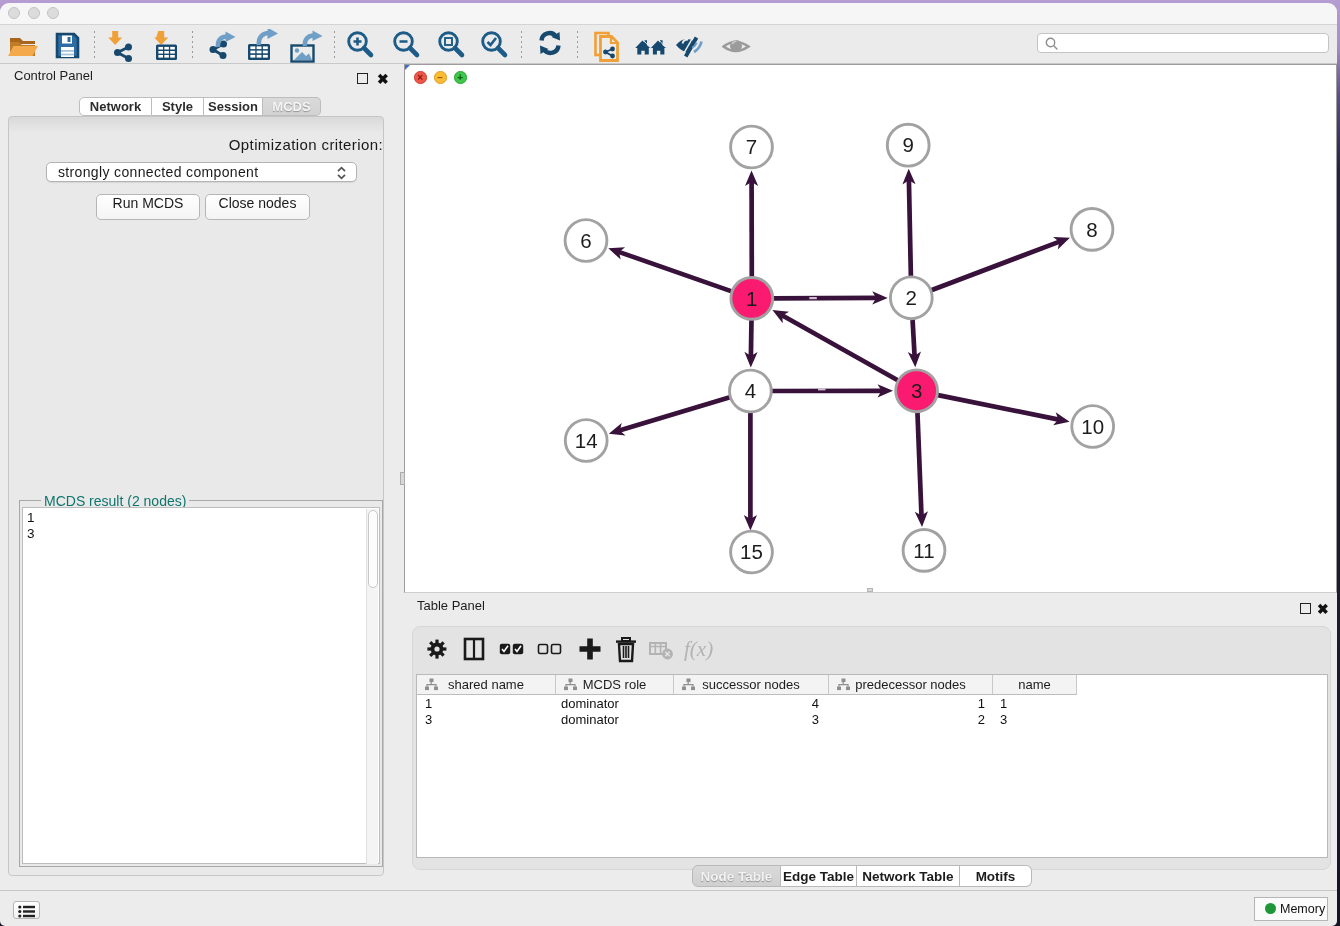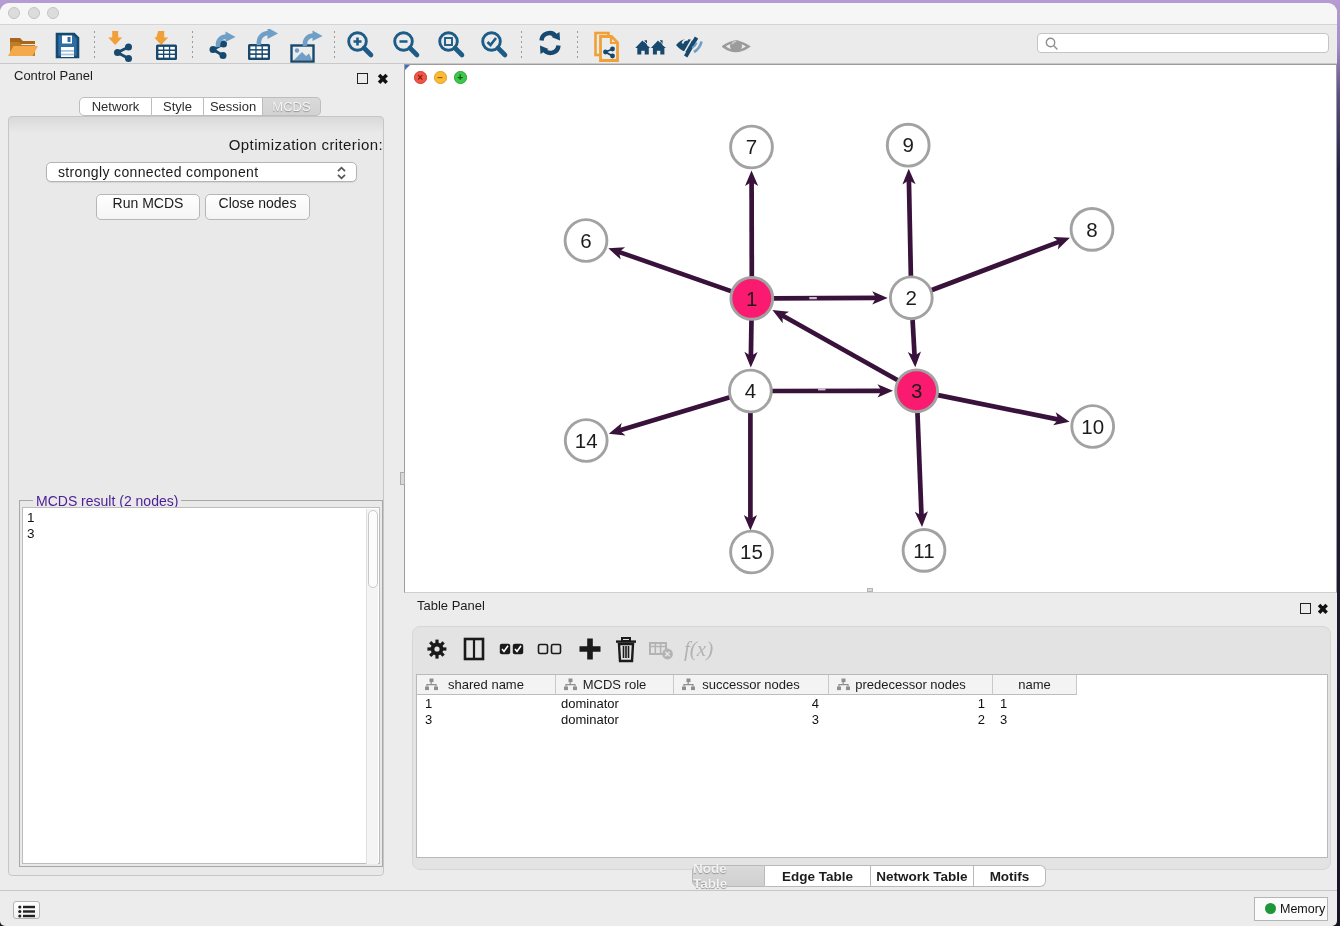--- a/index.html
+++ b/index.html
@@ -11,29 +11,29 @@
 #apptitle{position:absolute;top:4px;left:0;width:1337px;text-align:center;font-size:13px;color:#a2a2a2}
 
 #toolbar{position:absolute;left:0;top:23px;width:1337px;height:38px;background:#ebebeb;border-bottom:1px solid #c9c9c9}
 .tbi{position:absolute;top:1.5px}
 .tsep{position:absolute;top:5px;width:1px;height:28px;background-image:linear-gradient(#9a9a9a 40%,rgba(0,0,0,0) 0%);background-size:1px 5px}
 #searchbox{position:absolute;left:1037px;top:7px;width:292px;height:20px;background:#fff;border:1px solid #c4c4c4;border-radius:4px}
 
 .paneltitle{font-size:13px;color:#1d1d1d}
 .flt{position:absolute;width:11px;height:11px;border:1.6px solid #222}
 .xico{position:absolute;font-size:14px;font-weight:bold;color:#111;line-height:11px}
-#cptabs{position:absolute;left:79px;top:94px;height:19px;display:flex;font-size:13px;font-weight:normal}
+#cptabs{position:absolute;left:79px;top:94px;height:19px;display:flex;font-size:13px;font-weight:bold}
 #cptabs div{border:1px solid #bdbdbd;border-left:none;background:#fff;color:#2c2c2c;display:flex;align-items:center;justify-content:center}
 #cptabs div:first-child{border-left:1px solid #bdbdbd;border-radius:5px 0 0 5px}
 #cptabs div.sel{background:linear-gradient(#dadada,#d2d2d2);color:#f5f5f5;text-shadow:0 1px 1px rgba(120,120,120,.7);border-radius:0 5px 5px 0}
 #cpbody{position:absolute;left:8px;top:113px;width:376px;height:760px;background:linear-gradient(#d9d9d9 0px,#e9e9e9 16px);border:1px solid #c6c6c6;border-radius:4px}
 #combo{position:absolute;left:37px;top:45px;width:311px;height:20px;background:#fff;border:1px solid #b3b3b3;border-radius:5px;box-shadow:0 1px 1px rgba(0,0,0,.08);font-size:14px;letter-spacing:0.35px;color:#1a1a1a;line-height:19px;padding-left:11px}
 .btn{position:absolute;top:77px;height:26px;background:linear-gradient(#fff,#f4f4f4);border:1px solid #b6b6b6;border-radius:5px;font-size:14px;color:#1a1a1a;text-align:center;line-height:16px}
 #fs{position:absolute;left:10px;top:383px;width:364px;height:367px;border:1px solid #a8a8a8}
-#fslabel{position:absolute;left:13px;top:-8px;background:#e9e9e9;padding:0 3px;font-size:14px;color:#4c1d95}
+#fslabel{position:absolute;left:21px;top:-8px;background:#e9e9e9;padding:0 3px;font-size:14px;color:#0f766e}
 #fswhite{position:absolute;left:2px;top:6px;width:358px;height:357px;background:#fff;border:1px solid #bdbdbd}
 #fstext{position:absolute;left:0px;top:2px;font-size:13.5px;color:#111;line-height:16px;padding-left:4px}
 #fssb{position:absolute;right:1px;top:1px;width:12px;height:355px;background:#f4f4f4;border-left:1px solid #e0e0e0}
 #fsthumb{position:absolute;left:0.5px;top:1px;width:10px;height:78px;background:#fcfcfc;border:1px solid #c8c8c8;border-radius:5px}
 
 #netwin{position:absolute;left:404px;top:61px;width:933px;height:529px;background:#fff;border:1px solid #9c9c9c;border-bottom:1px solid #cfcfcf}
 #nettitle{position:absolute;left:0;top:0;width:100%;height:25px;background:linear-gradient(#f0f0f0,#d7d7d7);border-bottom:1px solid #ababab;text-align:center;font-size:13px;font-weight:700;color:#343434;line-height:25px}
 .mtl{position:absolute;top:6px;width:12.5px;height:12.5px;border-radius:50%;font-size:10px;font-weight:bold;line-height:12px;text-align:center}
 
 #tpblock{position:absolute;left:412px;top:623px;width:919px;height:244px;background:#e3e3e3;border:1px solid #d6d6d6;border-radius:8px}
@@ -374,22 +374,22 @@
         <div class="td" style="left:412px;top:21px;width:156px;text-align:right">1</div>
         <div class="td" style="left:583px;top:21px">1</div>
         <div class="td" style="left:8px;top:37px">3</div>
         <div class="td" style="left:144px;top:37px">dominator</div>
         <div class="td" style="left:257px;top:37px;width:145px;text-align:right">3</div>
         <div class="td" style="left:412px;top:37px;width:156px;text-align:right">2</div>
         <div class="td" style="left:583px;top:37px">3</div>
     </div>
   </div>
   <div id="btabs">
-    <div style="width:73px">Node Table</div>
-    <div style="width:106px">Edge Table</div>
+    <div style="width:89px">Node Table</div>
+    <div style="width:76px">Edge Table</div>
     <div style="width:103px">Network Table</div>
     <div style="width:72px">Motifs</div>
   </div>
 
   <div id="statussep"></div>
   <div id="listbtn">
       <svg width="17" height="13" style="position:absolute;left:4px;top:3px" viewBox="0 0 17 13">
         <g fill="#222">
           <circle cx="1.8" cy="2" r="1.6"></circle>
           <circle cx="1.8" cy="6.5" r="1.6"></circle>

